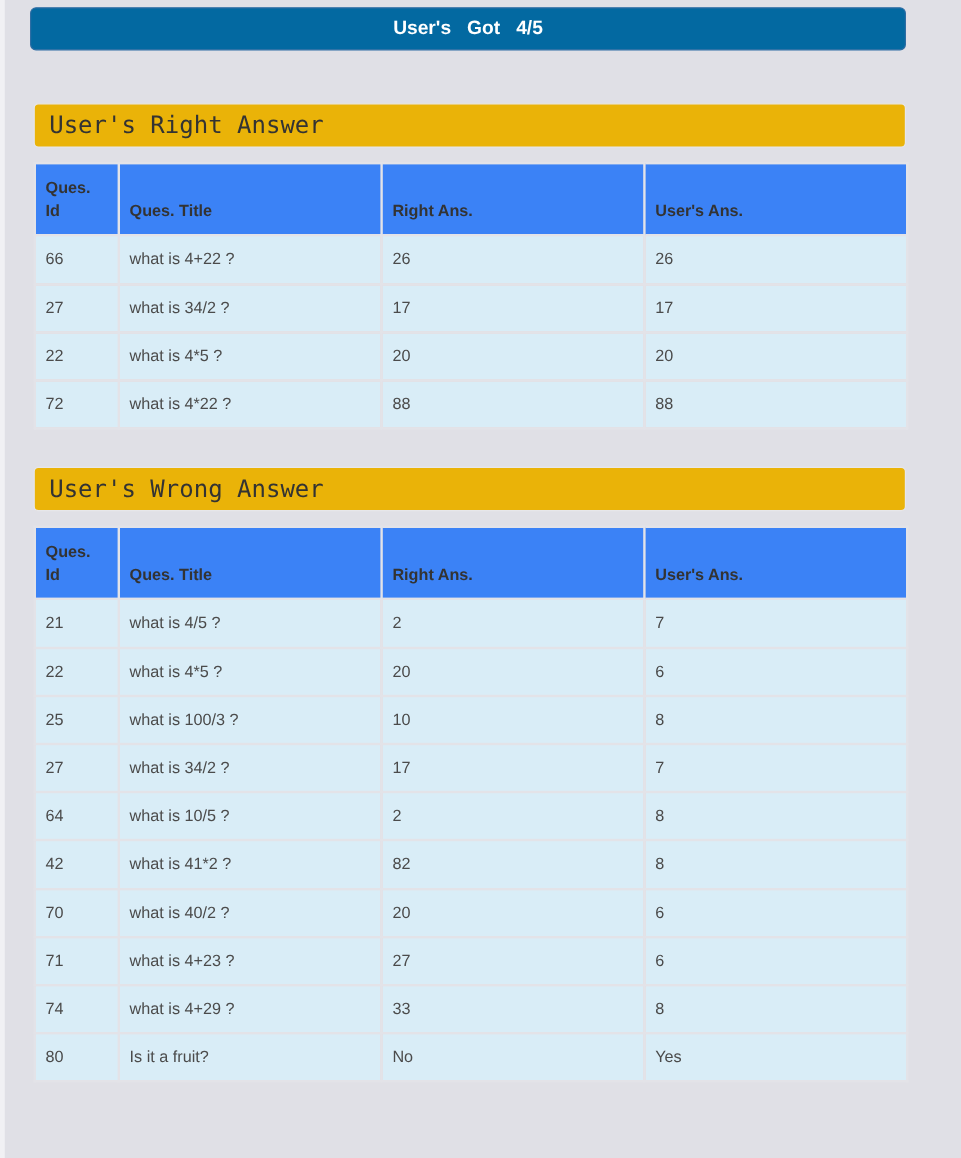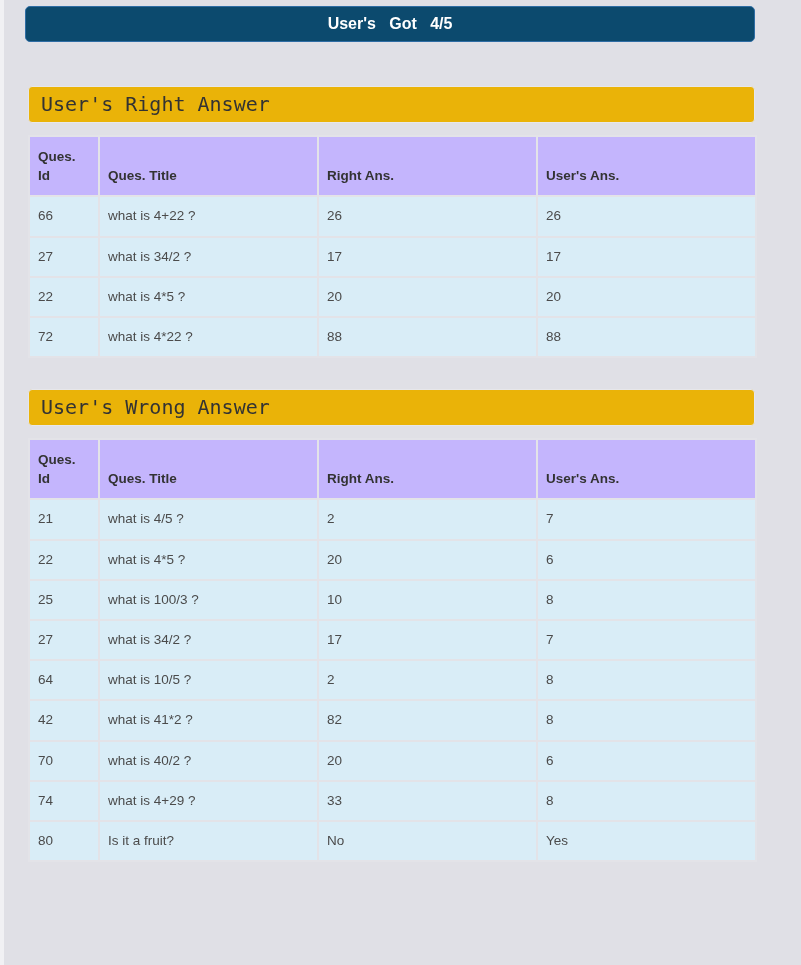--- a/index.html
+++ b/index.html
@@ -17,21 +17,21 @@
   .left-edge {
     position: absolute;
     left: 0; top: 0;
     width: 4px; height: 965px;
     background: #f1f1f4;
   }
   .score-banner {
     margin: 6px 32px 0 25px;
     width: 730px;
     box-sizing: border-box;
-    background: #0c4a6e;
+    background: #0369a1;
     border: 1px solid #2e6da4;
     border-radius: 5px;
     color: #ffffff;
     font-size: 16px;
     font-weight: bold;
     text-align: center;
     padding: 8px 0;
     white-space: pre;
     cursor: pointer;
   }
@@ -53,21 +53,21 @@
   .section-title.second {
     margin-top: 31px;
   }
   table.answers {
     margin-top: 12px;
     border-collapse: collapse;
     width: 727px;
     table-layout: fixed;
   }
   table.answers th {
-    background: #c4b5fd;
+    background: #3b82f6;
     border: 2px solid #e3e3e8;
     color: #333333;
     font-size: 13.5px;
     font-weight: bold;
     text-align: left;
     vertical-align: bottom;
     padding: 10px 8px;
     line-height: 1.42;
   }
   table.answers td {
@@ -194,20 +194,26 @@
           <td>82</td>
           <td>8</td>
         </tr>
         <tr>
           <td>70</td>
           <td>what is 40/2 ?</td>
           <td>20</td>
           <td>6</td>
         </tr>
         <tr>
+          <td>71</td>
+          <td>what is 4+23 ?</td>
+          <td>27</td>
+          <td>6</td>
+        </tr>
+        <tr>
           <td>74</td>
           <td>what is 4+29 ?</td>
           <td>33</td>
           <td>8</td>
         </tr>
         <tr>
           <td>80</td>
           <td>Is it a fruit?</td>
           <td>No</td>
           <td>Yes</td>

